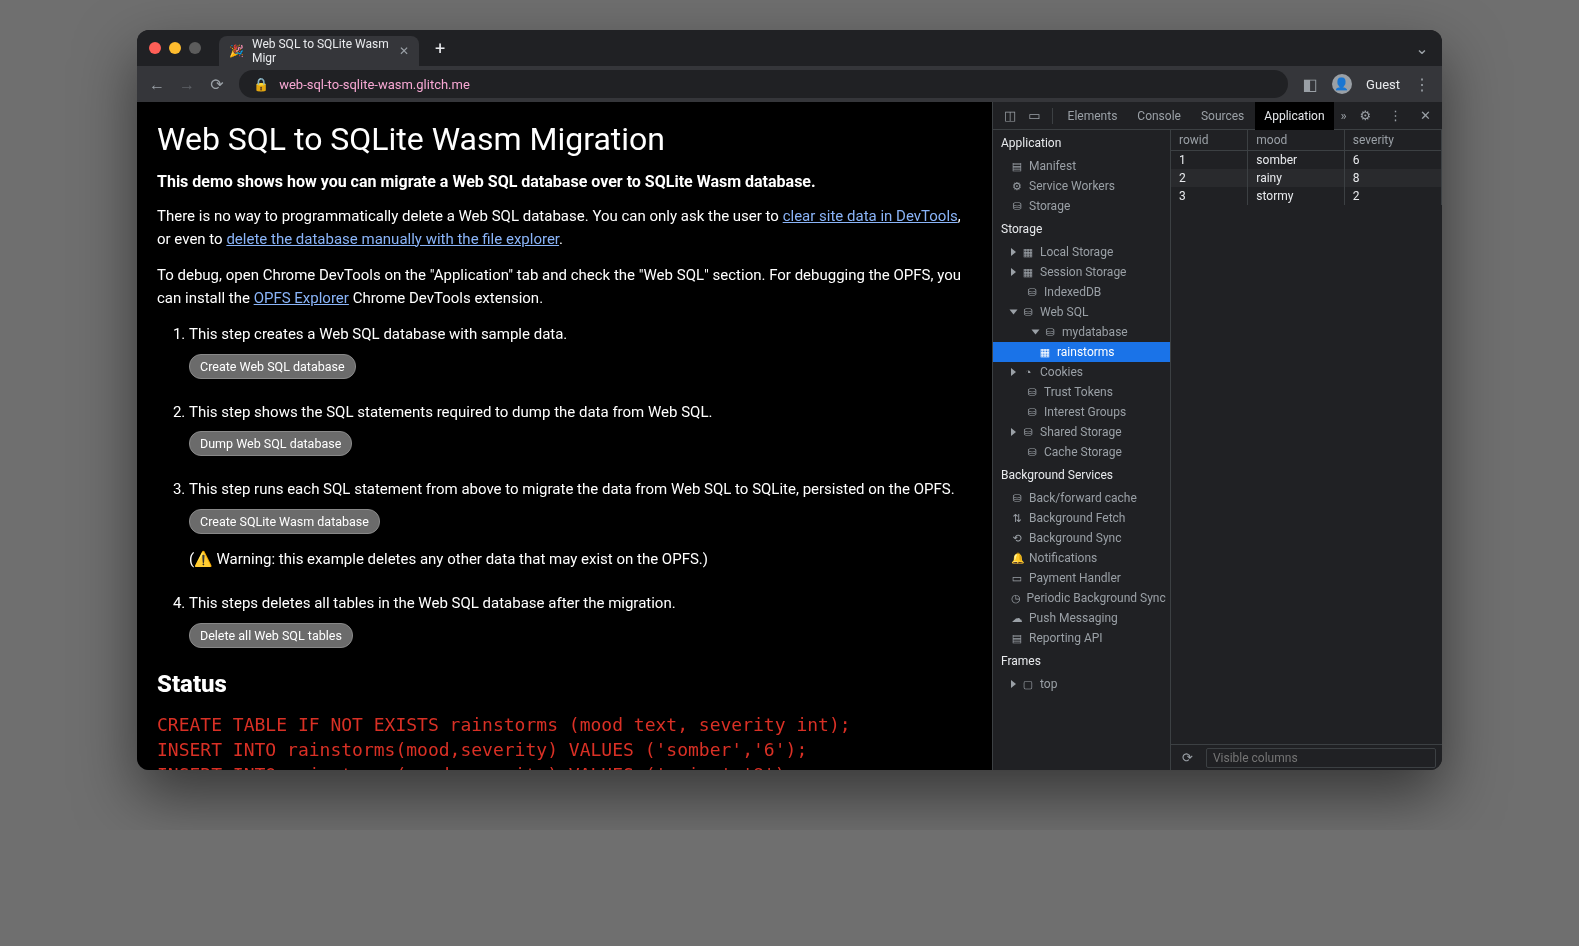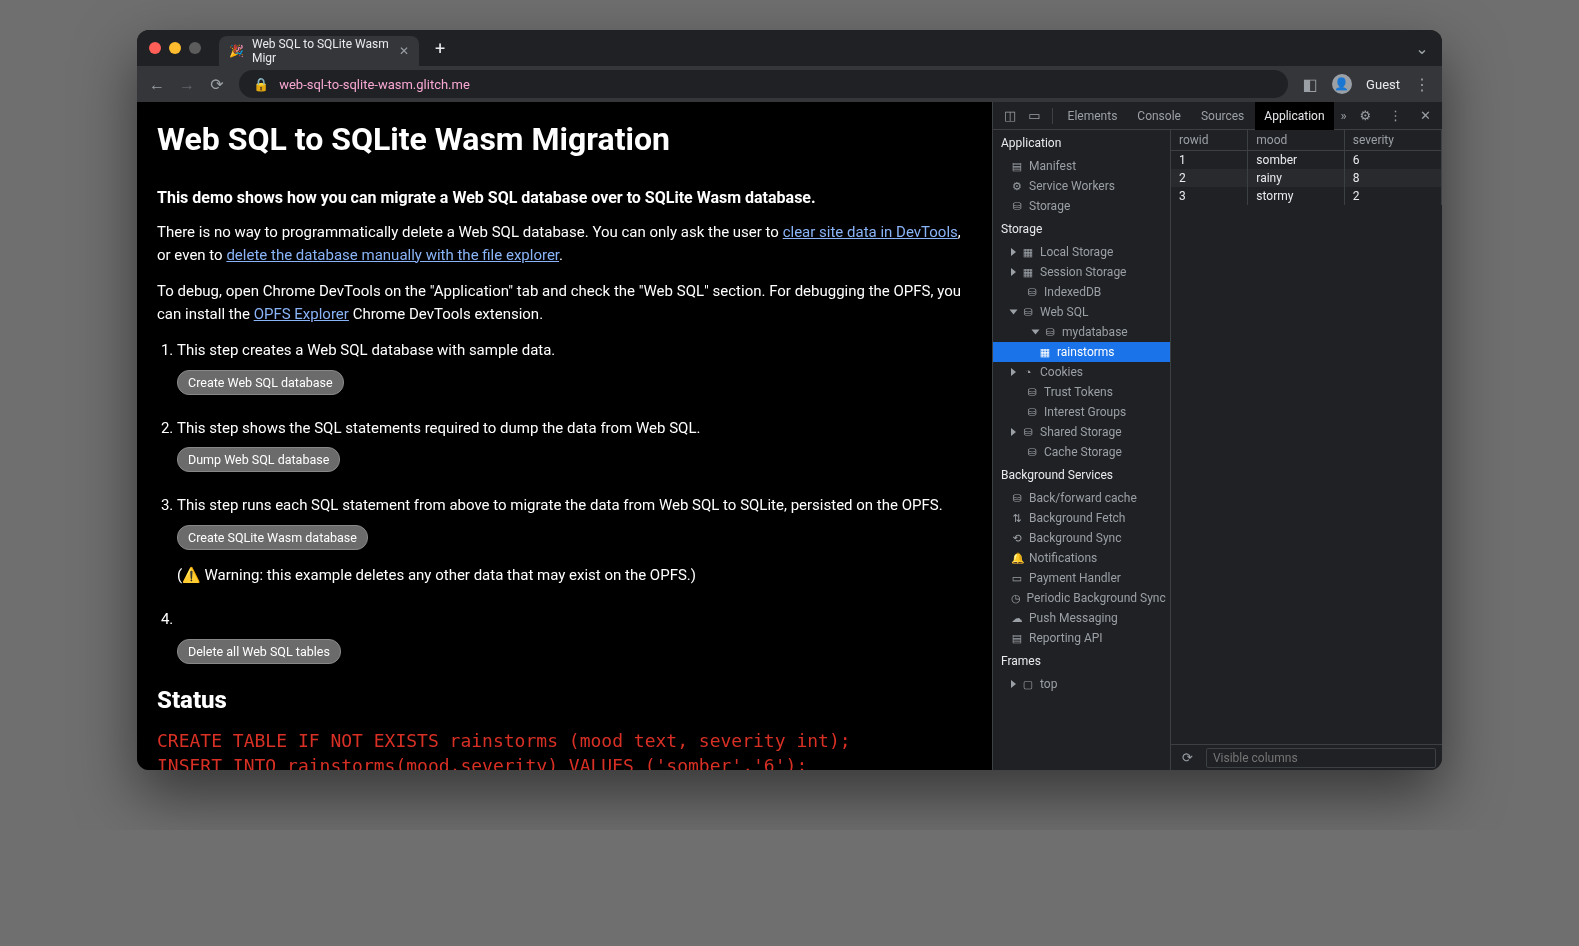--- a/index.html
+++ b/index.html
@@ -14,25 +14,25 @@
 .tab .close{color:#9aa0a6}
 .newtab{color:#e8eaed;font-size:18px;margin-left:8px;cursor:pointer}
 .toolbar{height:36px;background:#35363a;display:flex;align-items:center;padding:0 12px;gap:14px}
 .nav-icon{color:#9aa0a6;font-size:16px;width:16px;text-align:center;cursor:pointer}
 .url-bar{flex:1;background:#202124;border-radius:20px;height:28px;display:flex;align-items:center;padding:0 14px;gap:10px;color:#9aa0a6;font-size:13px}
 .url-text{color:#f9a8d4}
 .right-icons{display:flex;align-items:center;gap:14px;color:#e8eaed;font-size:13px}
 .avatar{width:20px;height:20px;border-radius:50%;background:#9aa0a6;display:inline-flex;align-items:center;justify-content:center;font-size:12px;color:#202124}
 .content{flex:1;display:flex;overflow:hidden}
 .page{flex:1;background:#000;color:#fff;padding:18px 20px;overflow:auto;font-size:15px}
-.page h1{font-size:32px;font-weight:700;margin-bottom:30px}
+.page h1{font-size:32px;font-weight:400;margin-bottom:14px}
 .page h3{font-size:16px;font-weight:700;margin-bottom:14px}
 .page p{margin-bottom:14px;line-height:1.5}
 .page a{color:#8ab4f8;text-decoration:underline}
-.page ol{margin-left:20px}
+.page ol{margin-left:32px}
 .page li{margin-bottom:22px;line-height:1.5}
 .page button{background:#6b6b6b;color:#fff;border:1px solid #888;border-radius:12px;padding:4px 10px;font-size:12.5px;margin-top:8px;cursor:pointer}
 .page h2{font-size:24px;font-weight:800;margin:14px 0}
 .status pre{font-family:ui-monospace,Menlo,monospace;font-size:18px;color:#d93025;line-height:1.4}
 .warning{margin-top:14px}
 
 .devtools{width:450px;background:#202124;color:#e8eaed;display:flex;flex-direction:column;border-left:1px solid #3c4043;font-size:12px}
 .dt-tabs{height:28px;display:flex;align-items:center;border-bottom:1px solid #3c4043;padding:0 6px;gap:2px}
 .dt-icon{color:#9aa0a6;padding:0 5px;cursor:pointer;font-size:13px}
 .dt-tab{padding:0 9px;height:40px;display:flex;align-items:center;color:#9aa0a6;cursor:pointer}
@@ -111,21 +111,21 @@
         <li>
           <span>This step shows the SQL statements required to dump the data from Web SQL.</span><br>
           <button>Dump Web SQL database</button>
         </li>
         <li>
           <span>This step runs each SQL statement from above to migrate the data from Web SQL to SQLite, persisted on the OPFS.</span><br>
           <button>Create SQLite Wasm database</button>
           <div class="warning">(⚠️ Warning: this example deletes any other data that may exist on the OPFS.)</div>
         </li>
         <li>
-          <br>
+          <span>This steps deletes all tables in the Web SQL database after the migration.</span><br>
           <button>Delete all Web SQL tables</button>
         </li>
       </ol>
       <h2>Status</h2>
       <div class="status">
           <pre>CREATE TABLE IF NOT EXISTS rainstorms (mood text, severity int);
 INSERT INTO rainstorms(mood,severity) VALUES ('somber','6');
 INSERT INTO rainstorms(mood,severity) VALUES ('rainy','8');
 INSERT INTO rainstorms(mood,severity) VALUES ('stormy','2');</pre>
         </div>

